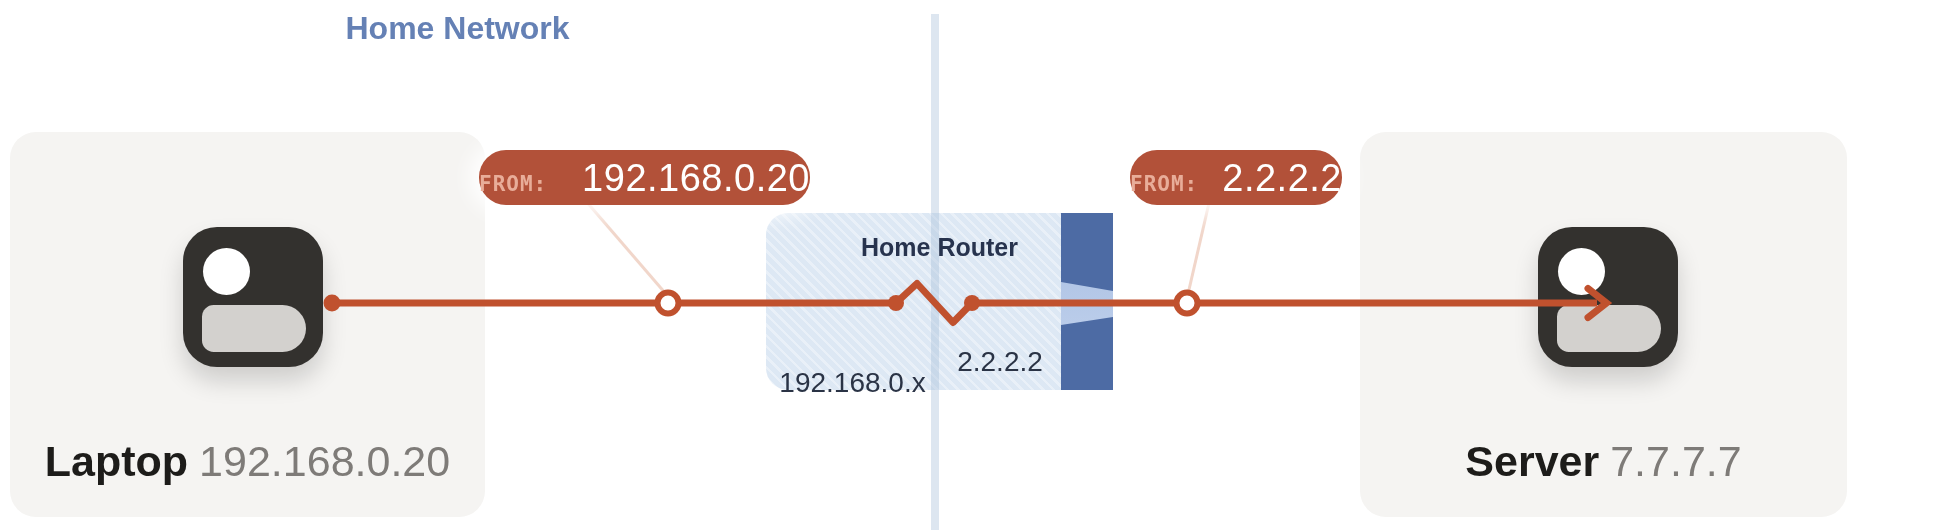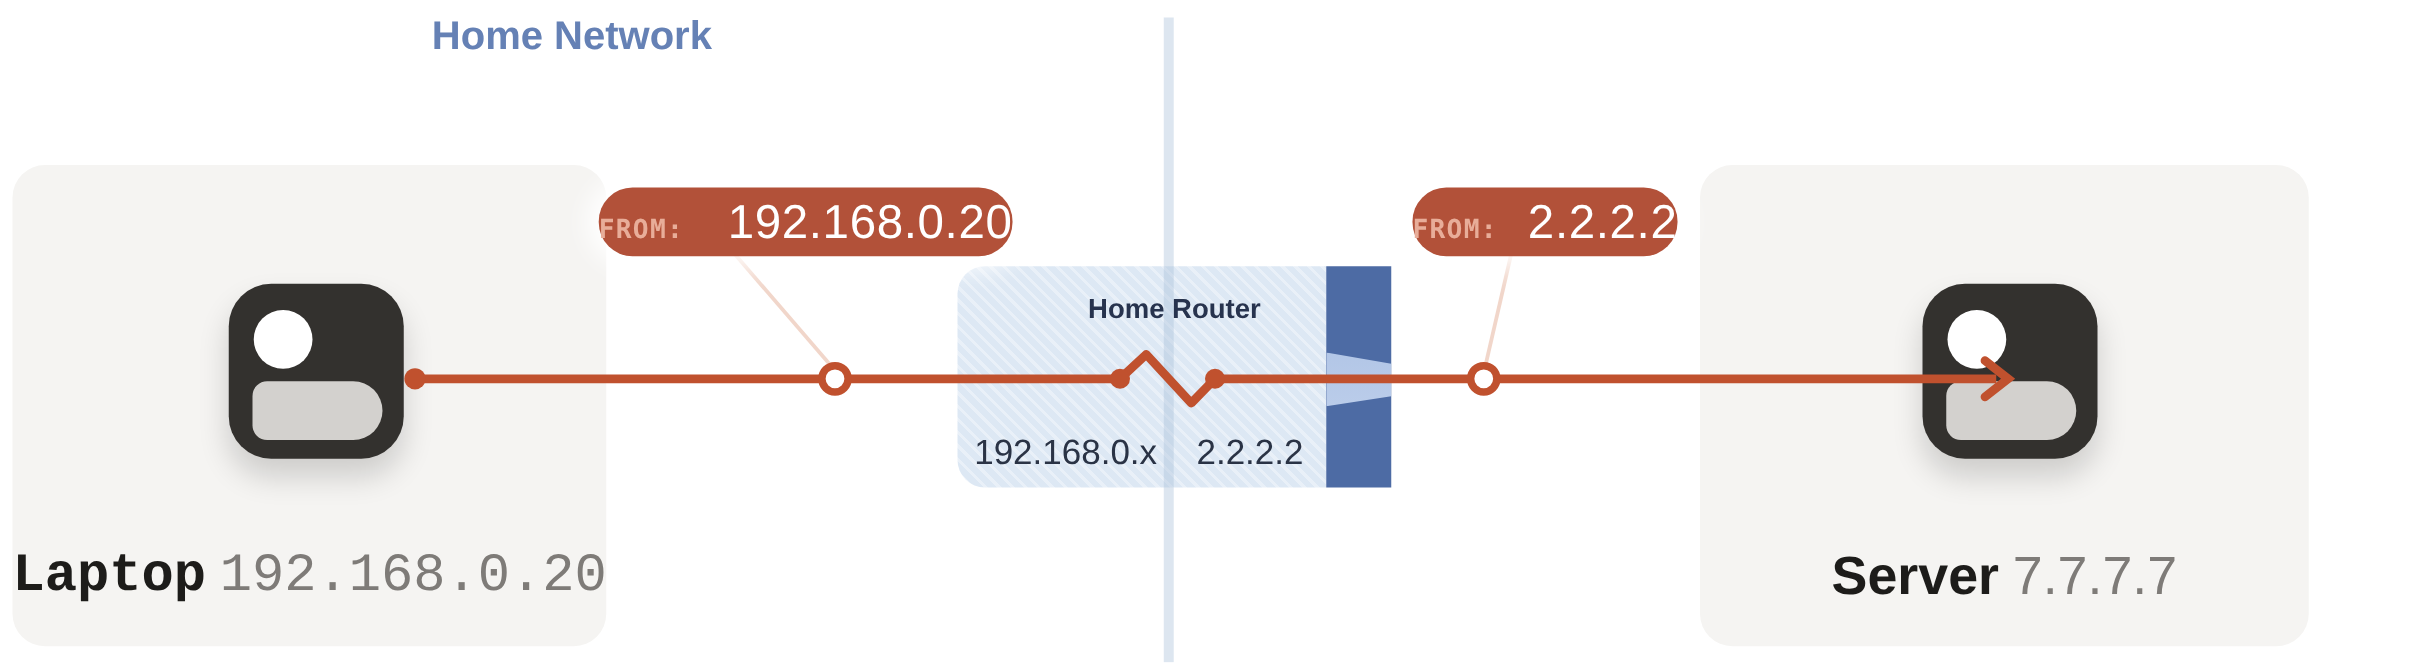--- a/index.html
+++ b/index.html
@@ -16,21 +16,21 @@
   .zone-divider {
     position:absolute; left:931px; top:14px; width:8px; height:516px;
     background:rgba(170,192,218,0.40); z-index:4;
   }
 
   
   .node-card {
     position:absolute; top:132px; height:385px; background:#f5f4f2;
     border-radius:26px; z-index:1;
   }
-  .node-card.left  { left:10px;   width:475px;font-family:Liberation Mono, monospace; }
+  .node-card.left  { left:10px;   width:475px; }
   .node-card.right { left:1360px; width:487px; }
 
   .device-icon {
     position:absolute; top:95px; width:140px; height:140px;
     background:#33312e; border-radius:34px;
     box-shadow:0 14px 24px rgba(0,0,0,0.16);
   }
   .node-card.left  .device-icon { left:173px; }
   .node-card.right .device-icon { left:178px; }
   .device-icon .head {
@@ -57,28 +57,28 @@
     background:repeating-linear-gradient(45deg, #e9f0f8 0 2.5px, #dde8f4 2.5px 7.5px);
   }
   .router-bar { position:absolute; left:295px; top:0; width:52px; height:177px; background:#4d6ba4; }
   .router-funnel {
     position:absolute; left:0; top:0; width:52px; height:177px;
     background:linear-gradient(180deg,#a5bce1,#c7d6ef);
     clip-path:polygon(0 69px, 52px 78px, 52px 104px, 0 112px);
   }
   .router-title {
     position:absolute; left:0; top:16px; width:347px; text-align:center;
-    font-size:22px; line-height:36px; font-weight:bold; color:#27334e; z-index:5;
+    font-size:25px; line-height:36px; font-weight:bold; color:#27334e; z-index:5;
     white-space:nowrap;
   }
   .router-ip {
     position:absolute; top:133px; text-align:center; font-size:28px; line-height:32px;
     color:#2a3345; z-index:5; white-space:nowrap;
   }
-  .router-ip.lan { left:0; width:173px; }
+  .router-ip.lan { left:0; width:173px;margin-top:21px; }
   .router-ip.wan { left:173px; width:122px; }
 
   
   .flow-svg { position:absolute; left:0; top:0; z-index:6; pointer-events:none; }
 
   
   .packet-badge {
     position:absolute; top:150px; height:55px; background:#b25139; border-radius:27px;
     display:flex; align-items:baseline; justify-content:space-between; gap:6px; z-index:8;
     box-shadow:0 0 20px 10px rgba(255,255,255,0.9);

